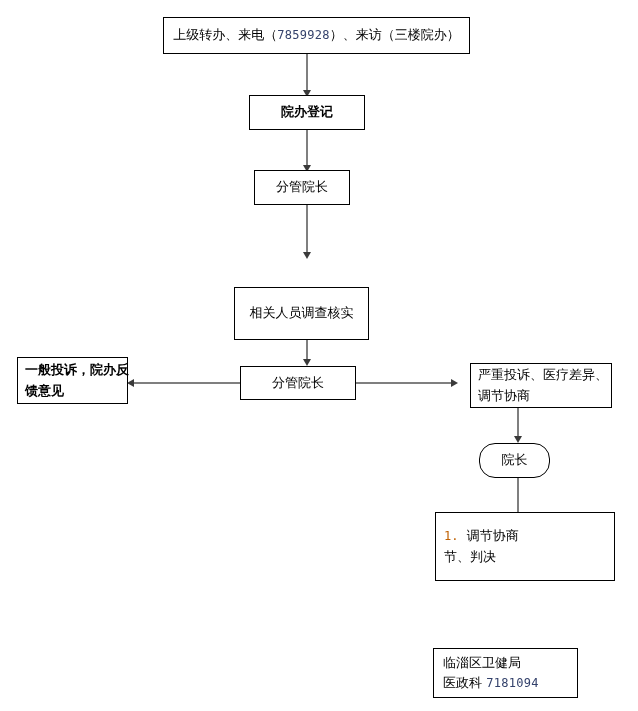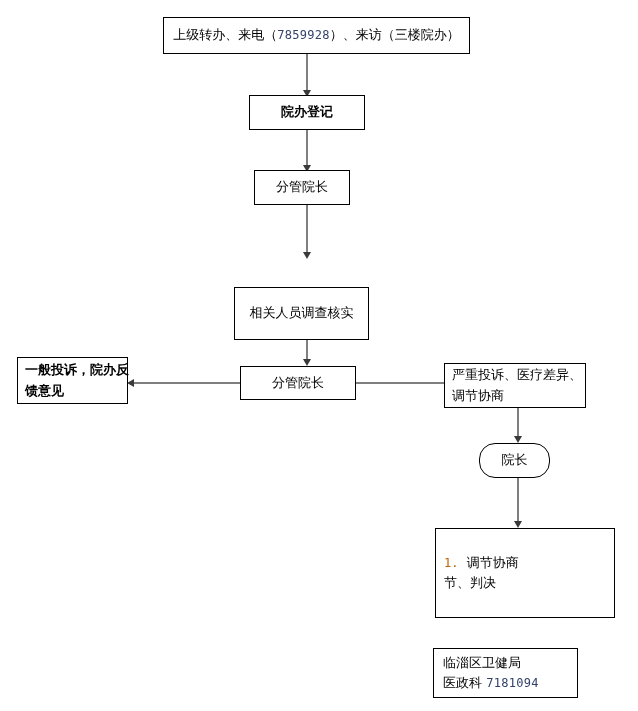--- a/index.html
+++ b/index.html
@@ -121,36 +121,36 @@
   <div class="arrow left" style="left:127px; top:379px;"></div>
 
   <div class="edge h" style="left:356px; top:382px; width:96px;"></div>
   <div class="arrow right" style="left:451px; top:379px;"></div>
 
   <div class="node left" style="left:17px; top:357px; width:111px; height:47px; padding-left:7px;font-weight:bold;">
     <div class="line">一般投诉，院办反</div>
     <div class="line">馈意见</div>
   </div>
 
-  <div class="node left" style="left:444px; top:363px; width:142px; height:45px; padding-left:7px;">
+  <div class="node left" style="left:470px; top:363px; width:142px; height:45px; padding-left:7px;">
     <div class="line">严重投诉、医疗差异、</div>
     <div class="line">调节协商</div>
   </div>
 
   <div class="edge v" style="left:517px; top:408px; height:31px;"></div>
   <div class="arrow down" style="left:514px; top:436px;"></div>
 
   <div class="node center" style="left:479px; top:443px; width:71px; height:35px;border-radius:16px;">
     <div class="line">院长</div>
   </div>
 
   <div class="edge v" style="left:517px; top:478px; height:46px;"></div>
   <div class="arrow down" style="left:514px; top:521px;"></div>
 
-  <div class="node left" style="left:435px; top:528px; width:180px; height:90px; padding-left:8px;">
+  <div class="node left" style="left:435px; top:512px; width:180px; height:69px; padding-left:8px;">
     <div class="line"><span class="num">1.</span>&nbsp; <span>调节协商</span></div>
     <div class="line">节、判决</div>
   </div>
 
   <div class="node left" style="left:433px; top:648px; width:145px; height:50px; padding-left:9px;">
     <div class="line">临淄区卫健局</div>
     <div class="line"><span>医政科</span> <span class="tel">7181094</span></div>
   </div>
 
 </div>

